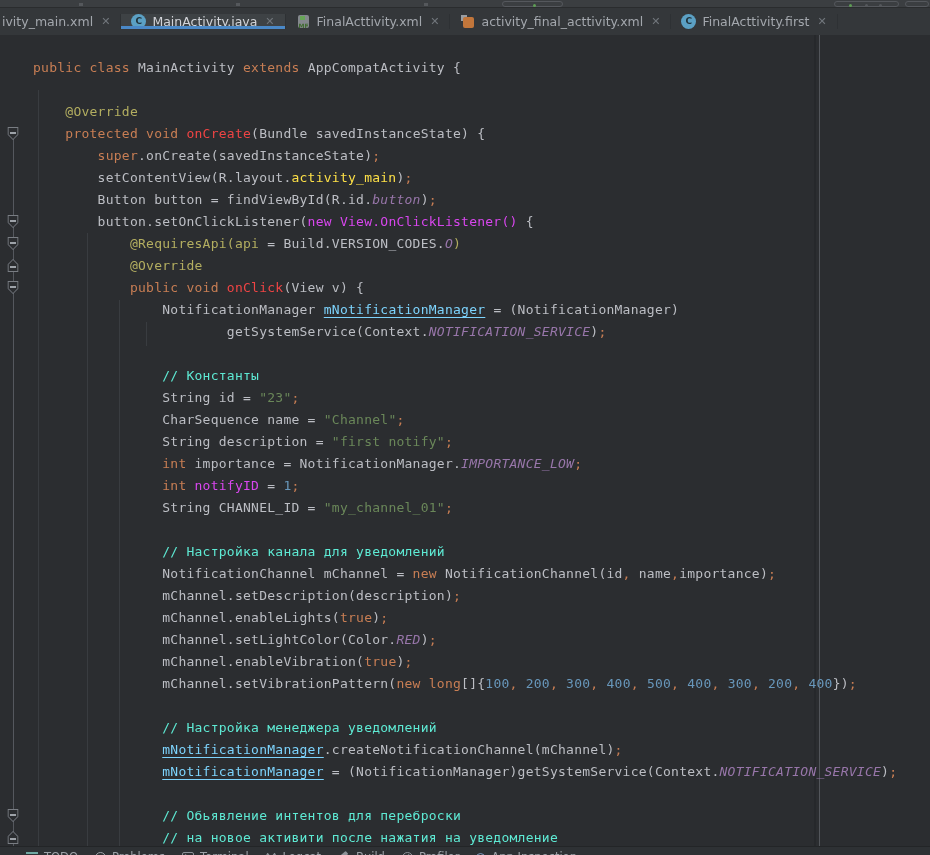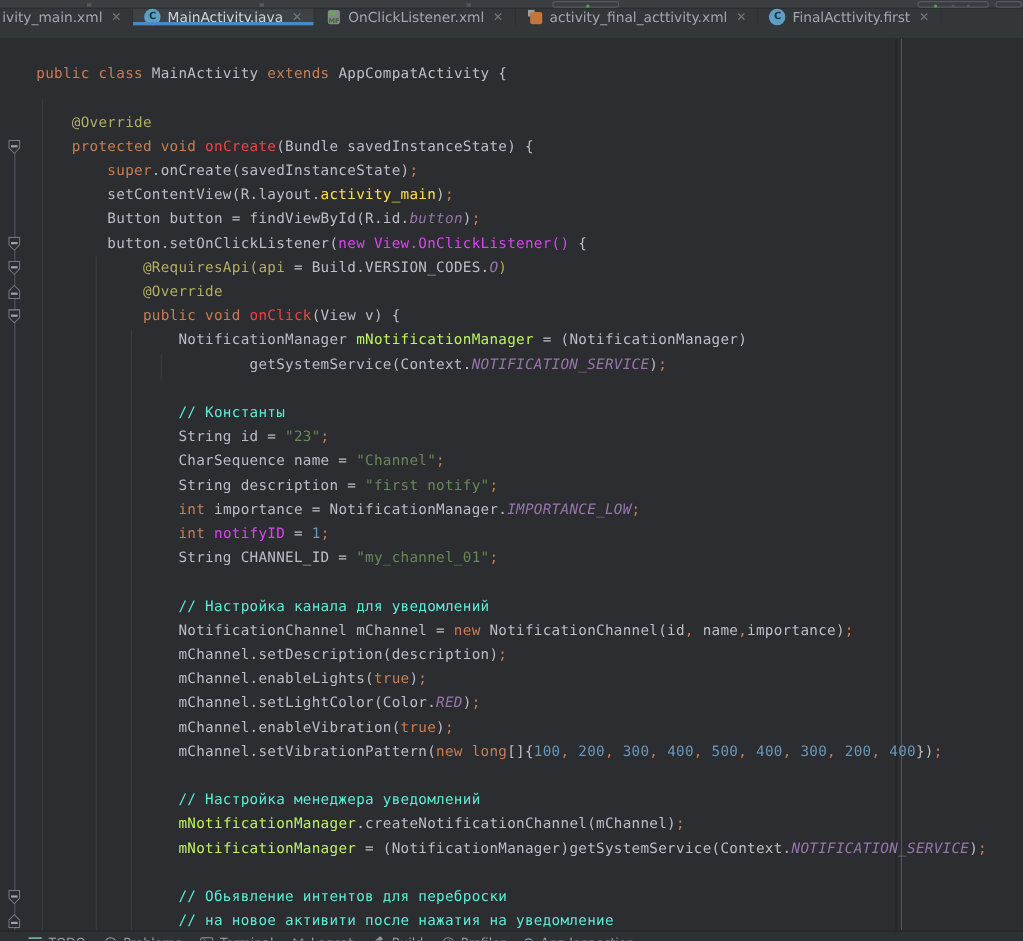--- a/index.html
+++ b/index.html
@@ -8,21 +8,21 @@
 
   
   .toolbar-sliver { position:absolute; top:0; left:0; width:930px; height:8px;
                     background:#3B3E41; border-bottom:1px solid #2A2C2E; }
   .tb-group { position:absolute; top:1px; height:6px; border:1px solid #55585D; border-radius:3px; }
   .tb-dot   { position:absolute; top:3px; width:3px; height:3px; border-radius:50%; }
   .tb-tick  { position:absolute; top:3px; width:4px; height:3px; background:#55585C; }
 
   
   .tabbar { position:absolute; top:8px; left:0; width:930px; height:27px;
-            background:#34373A; display:flex; align-items:flex-start; }
+            background:#34373A; display:flex; align-items:center; }
   .tab { display:flex; align-items:center; gap:6px; padding:0 10px;
          color:#A3A7AD; font-size:12.5px; position:relative;
          border-right:1px solid #2E3134; cursor:default; white-space:nowrap; }
   .tab.cut { padding-left:2px; }
   .tab.selected { background:#3E4245; color:#D2D4D9; }
   .tab.selected::after { content:""; position:absolute; left:0; right:0; bottom:0;
                          height:3px; background:var(--accent,#4A88C7); }
   .tab .close { color:#71767C; font-size:11px; margin-left:2px; }
 
   
@@ -40,21 +40,21 @@
   .editor { position:absolute; top:35px; left:0; width:930px; height:811px;
             background:#2B2D30; overflow:hidden; }
   .code { position:absolute; top:0; left:12px; padding:22px 0 0 21px;
           font-family:"DejaVu Sans Mono", monospace; font-size:13px;
           line-height:22px; letter-spacing:0.25px; white-space:pre; }
   .line { height:22px; }
   .tk-d{color:#BCBEC4} .tk-k{color:#C87E54} .tk-m{color:#ef4444}
   .tk-a{color:#B3AE60} .tk-s{color:#6A8759} .tk-c{color:#5eead4}
   .tk-n{color:#6897BB} .tk-f{color:#9876AA;font-style:italic}
   .tk-r{color:#fde047;} .tk-g{color:#d946ef}
-  .tk-u{color:#bef264;text-underline-offset:3px;text-decoration-thickness:1px}
+  .tk-u{color:#7dd3fc;text-decoration:underline;text-underline-offset:3px;text-decoration-thickness:1px}
   .tk-p{color:#C87E54}
 
   .vguide { position:absolute; width:1px; background:#393C40; }
   .margin-dark  { position:absolute; left:814px; top:0; bottom:0; width:2px; background:#26282B; }
   .margin-light { position:absolute; left:819px; top:0; bottom:0; width:1px; background:#53565B; }
   .fold-connector { position:absolute; left:13px; width:1px; background:#55585E; }
 
   .fold { position:absolute; left:7px; width:12px; height:13px; }
   .fold .o { position:absolute; inset:0; background:#797D83;
              clip-path:polygon(6% 0,94% 0,94% 60%,50% 100%,6% 60%); }
@@ -116,21 +116,21 @@
       <span class="ticon java-class">C</span>
       <span class="tlabel">MainActivity.java</span>
       <span class="close">✕</span>
     </div>
     <div class="tab">
       <span class="ticon manifest">
         <span class="file"></span>
         <span class="sq"></span>
         <span class="mf">MF</span>
       </span>
-      <span class="tlabel">OnClickListener.xml</span>
+      <span class="tlabel">FinalActtivity.xml</span>
       <span class="close">✕</span>
     </div>
     <div class="tab">
       <span class="ticon layout">
         <span class="grey"></span>
         <span class="orange"></span>
       </span>
       <span class="tlabel">activity_final_acttivity.xml</span>
       <span class="close">✕</span>
     </div>

